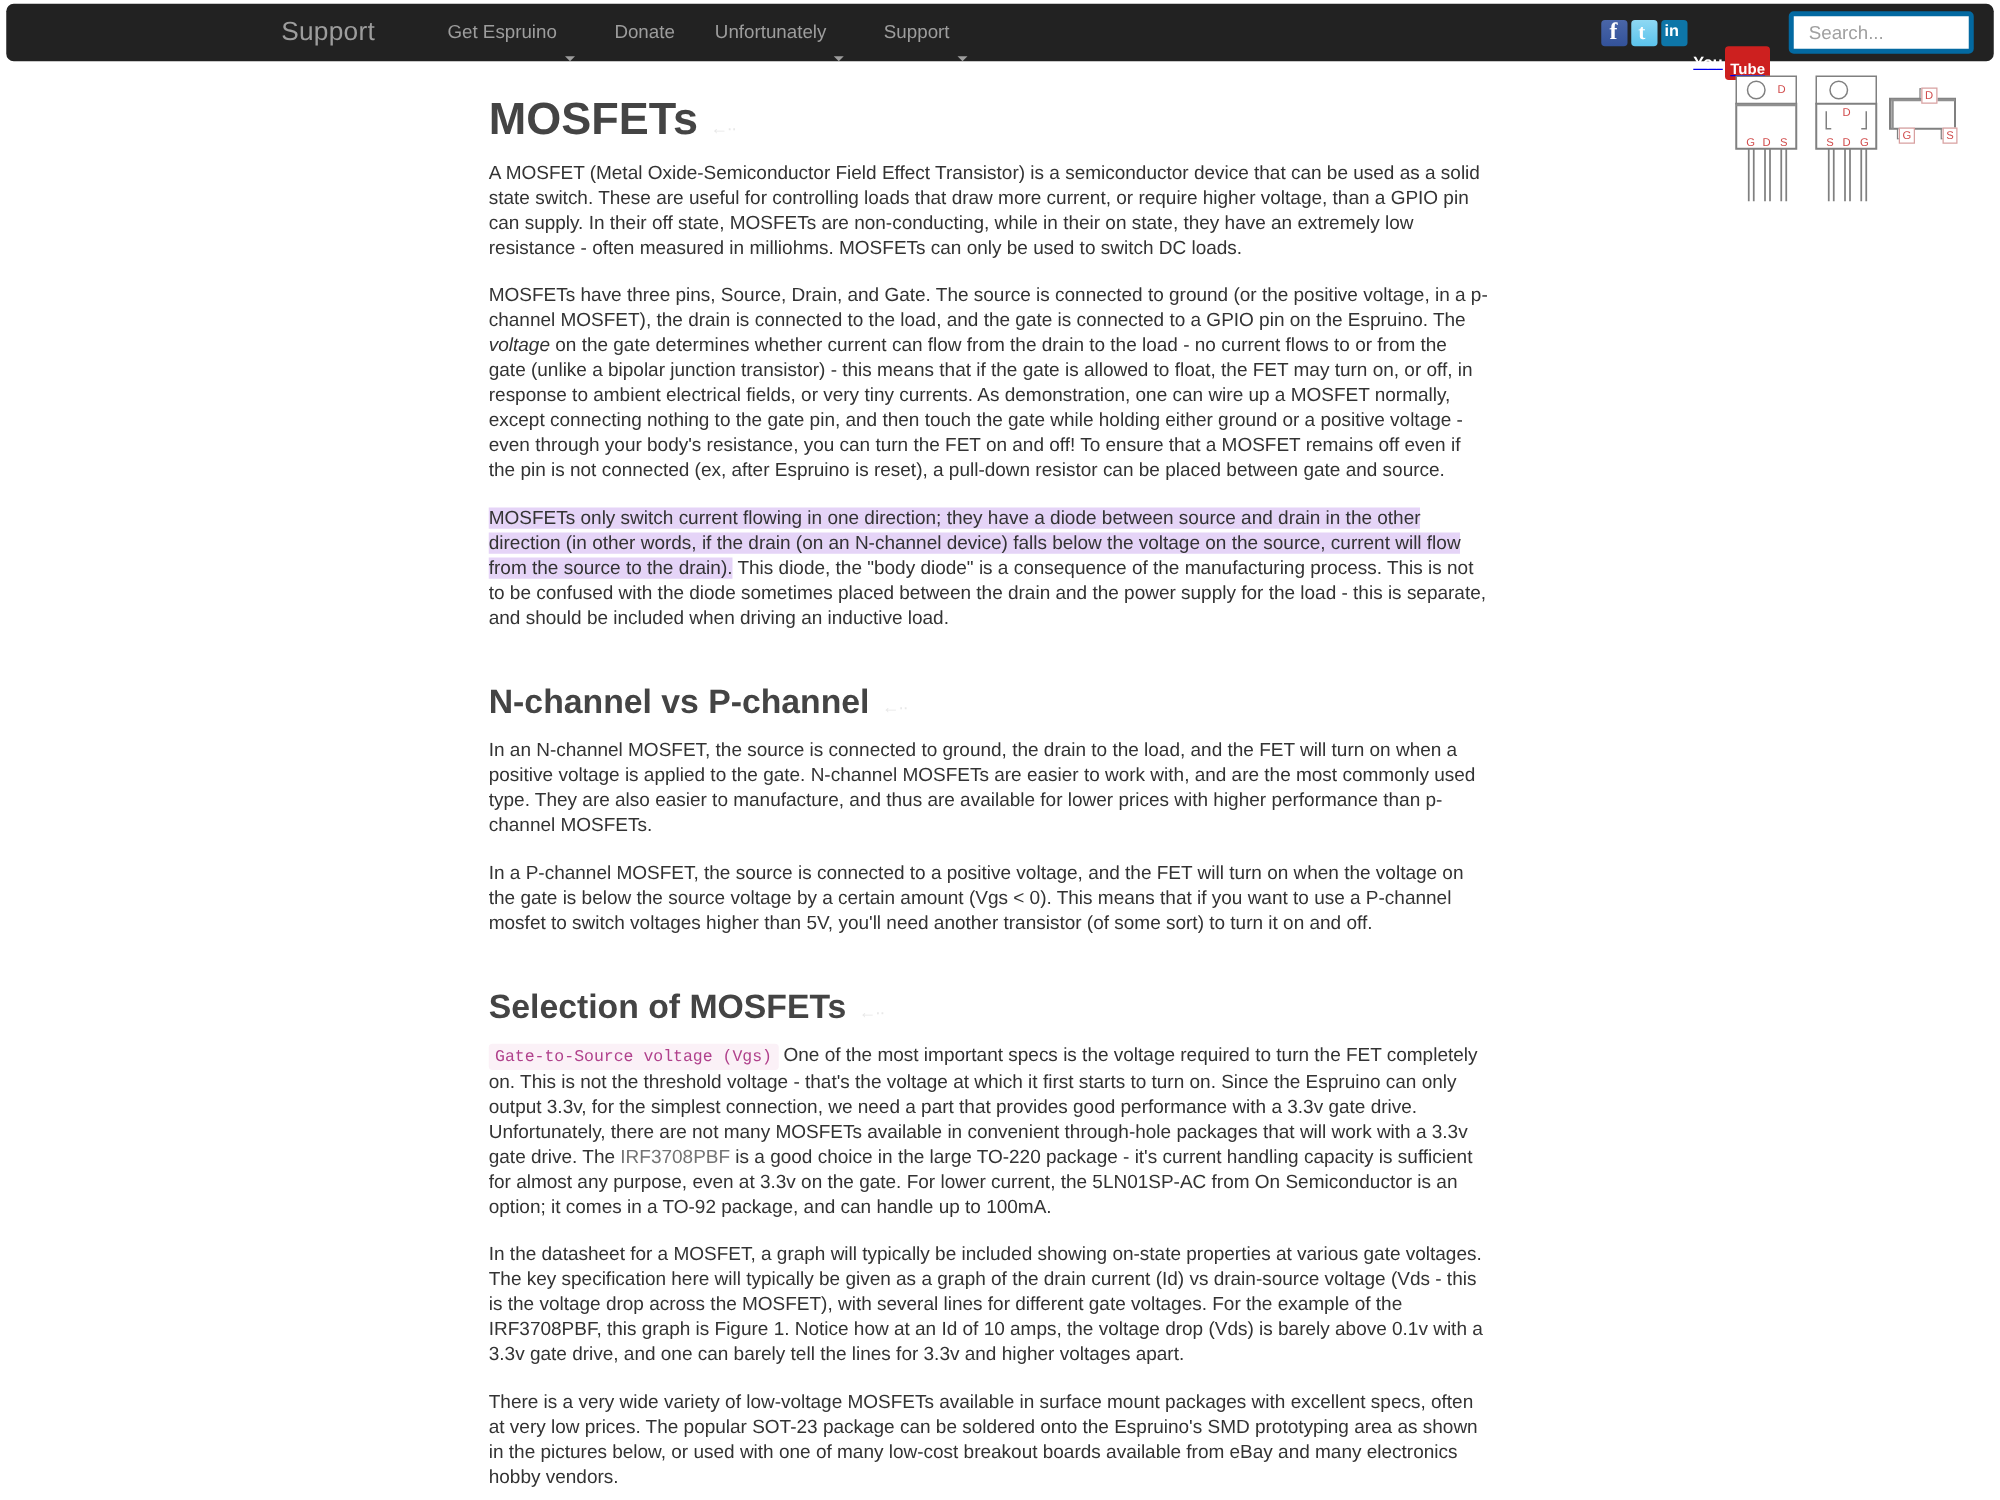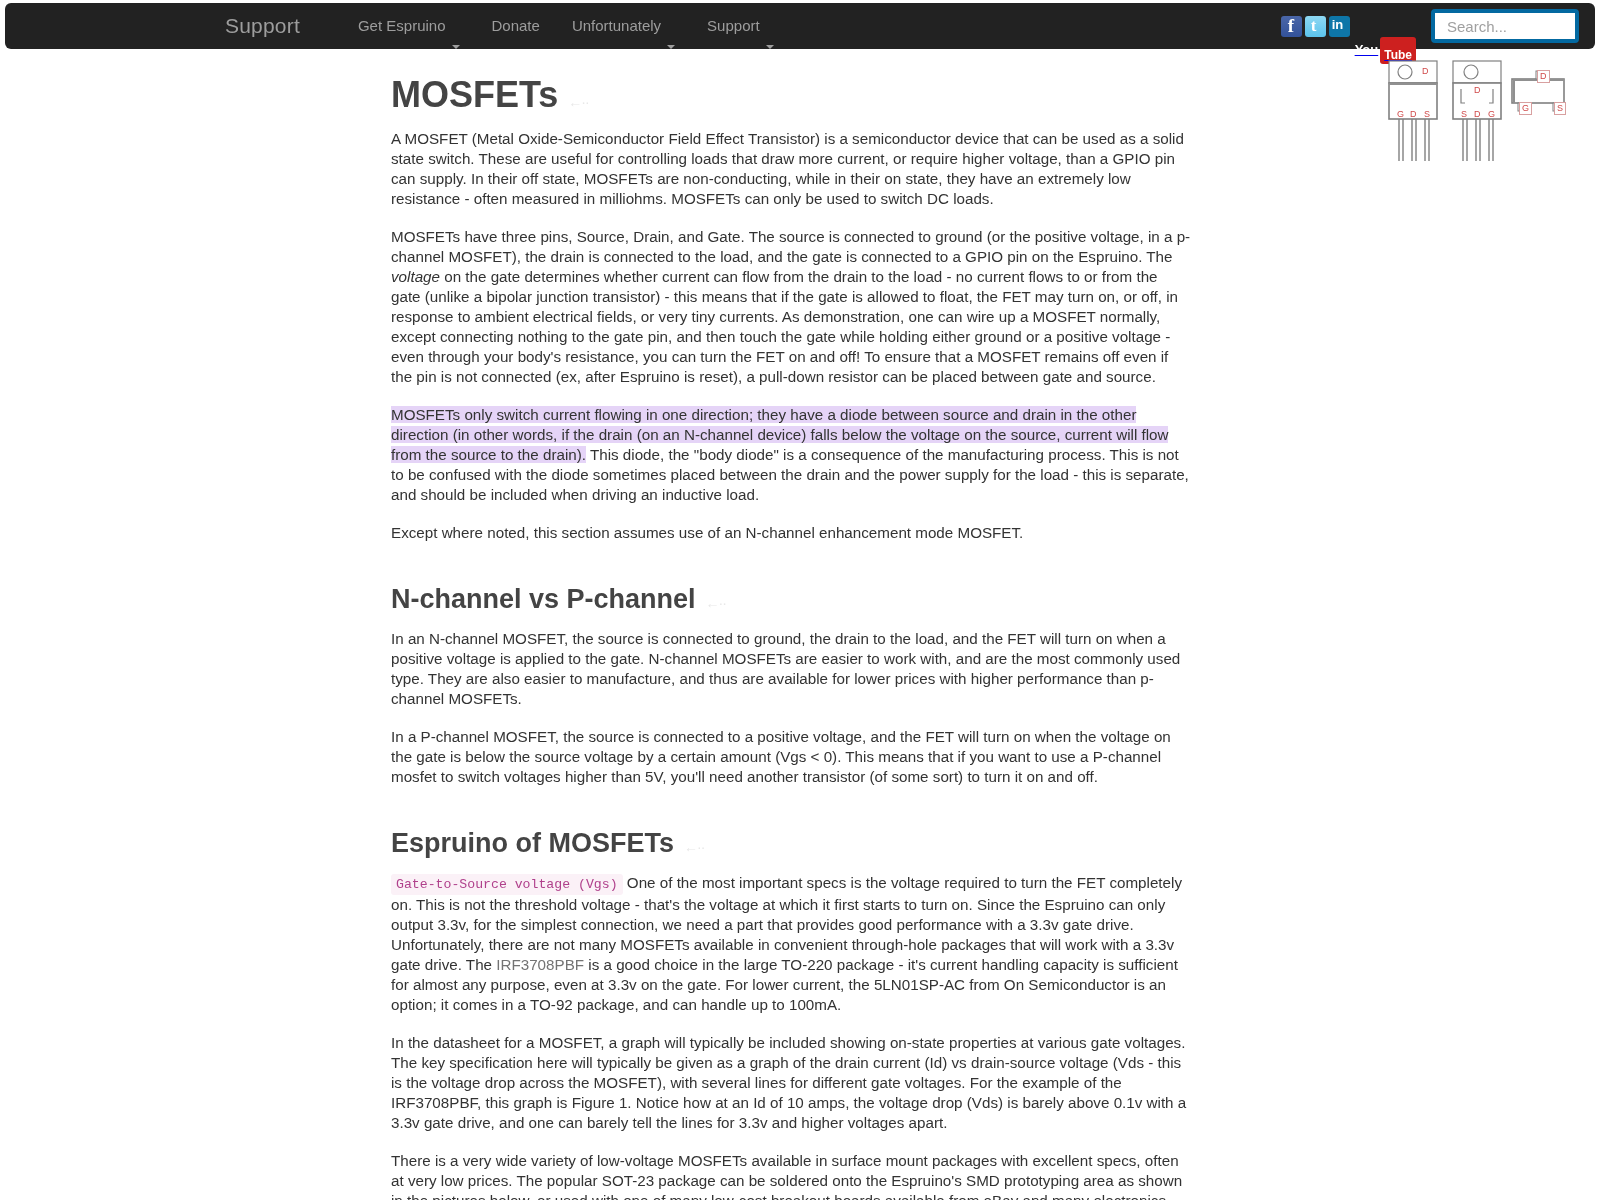--- a/index.html
+++ b/index.html
@@ -292,32 +292,31 @@
   <p>A MOSFET (Metal Oxide-Semiconductor Field Effect Transistor) is a semiconductor device that can be used as a solid state switch. These are useful for controlling loads that draw more current, or require higher voltage, than a GPIO pin can supply. In their off state, MOSFETs are non-conducting, while in their on state, they have an extremely low resistance - often measured in milliohms. MOSFETs can only be used to switch DC loads.</p>
 
   <p>
     <span>MOSFETs have three pins, Source, Drain, and Gate. The source is connected to ground (or the positive voltage, in a p-channel MOSFET), the drain is connected to the load, and the gate is connected to a GPIO pin on the Espruino. The </span><em>voltage</em><span> on the gate determines whether current can flow from the drain to the load - no current flows to or from the gate (unlike a bipolar junction transistor) - this means that if the gate is allowed to float, the FET may turn on, or off, in response to ambient electrical fields, or very tiny currents. As demonstration, one can wire up a MOSFET normally, except connecting nothing to the gate pin, and then touch the gate while holding either ground or a positive voltage - even through your body's resistance, you can turn the FET on and off! To ensure that a MOSFET remains off even if the pin is not connected (ex, after Espruino is reset), a pull-down resistor can be placed between gate and source.</span>
   </p>
 
   <p>
     <span class="selected">MOSFETs only switch current flowing in one direction; they have a diode between source and drain in the other direction (in other words, if the drain (on an N-channel device) falls below the voltage on the source, current will flow from the source to the drain).</span><span> This diode, the "body diode" is a consequence of the manufacturing process. This is not to be confused with the diode sometimes placed between the drain and the power supply for the load - this is separate, and should be included when driving an inductive load.</span>
   </p>
 
-  <p>Except where noted, this section assumes use of an N-channel enhancement mode MOSFET.</p>
 
   <h2 class="section-title">
     <span>N-channel vs P-channel</span>
     <a class="anchor-link" href="#">←··</a>
   </h2>
 
   <p>In an N-channel MOSFET, the source is connected to ground, the drain to the load, and the FET will turn on when a positive voltage is applied to the gate. N-channel MOSFETs are easier to work with, and are the most commonly used type. They are also easier to manufacture, and thus are available for lower prices with higher performance than p-channel MOSFETs.</p>
   <p>In a P-channel MOSFET, the source is connected to a positive voltage, and the FET will turn on when the voltage on the gate is below the source voltage by a certain amount (Vgs &lt; 0). This means that if you want to use a P-channel mosfet to switch voltages higher than 5V, you'll need another transistor (of some sort) to turn it on and off.</p>
 
   <h2 class="section-title">
-    <span>Espruino of MOSFETs</span>
+    <span>Selection of MOSFETs</span>
     <a class="anchor-link" href="#">←··</a>
   </h2>
 
   <p>
     <code>Gate-to-Source voltage (Vgs)</code><span> One of the most important specs is the voltage required to turn the FET completely on. This is not the threshold voltage - that's the voltage at which it first starts to turn on. Since the Espruino can only output 3.3v, for the simplest connection, we need a part that provides good performance with a 3.3v gate drive. Unfortunately, there are not many MOSFETs available in convenient through-hole packages that will work with a 3.3v gate drive. The </span><a class="inline-link" href="#">IRF3708PBF</a><span> is a good choice in the large TO-220 package - it's current handling capacity is sufficient for almost any purpose, even at 3.3v on the gate. For lower current, the 5LN01SP-AC from On Semiconductor is an option; it comes in a TO-92 package, and can handle up to 100mA.</span>
   </p>
 
   <p>In the datasheet for a MOSFET, a graph will typically be included showing on-state properties at various gate voltages. The key specification here will typically be given as a graph of the drain current (Id) vs drain-source voltage (Vds - this is the voltage drop across the MOSFET), with several lines for different gate voltages. For the example of the IRF3708PBF, this graph is Figure 1. Notice how at an Id of 10 amps, the voltage drop (Vds) is barely above 0.1v with a 3.3v gate drive, and one can barely tell the lines for 3.3v and higher voltages apart.</p>
   <p>There is a very wide variety of low-voltage MOSFETs available in surface mount packages with excellent specs, often at very low prices. The popular SOT-23 package can be soldered onto the Espruino's SMD prototyping area as shown in the pictures below, or used with one of many low-cost breakout boards available from eBay and many electronics hobby vendors.</p>
 

